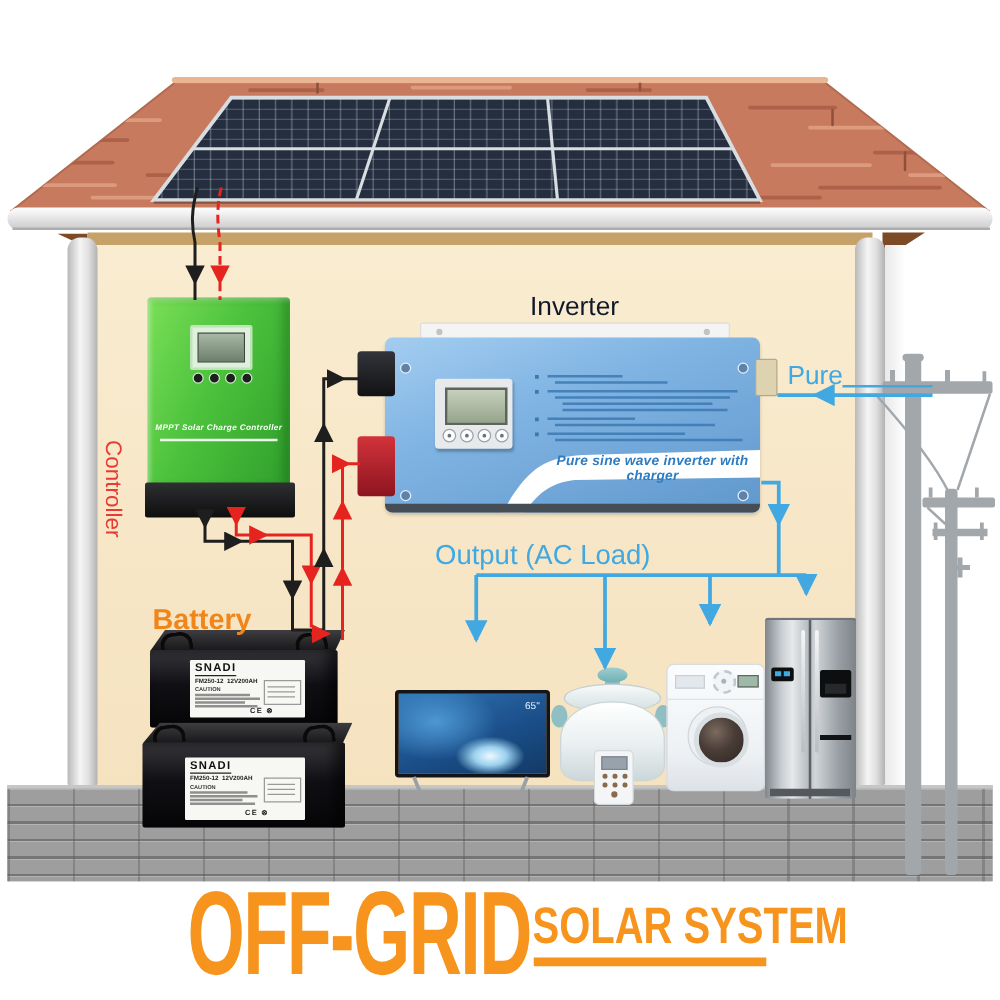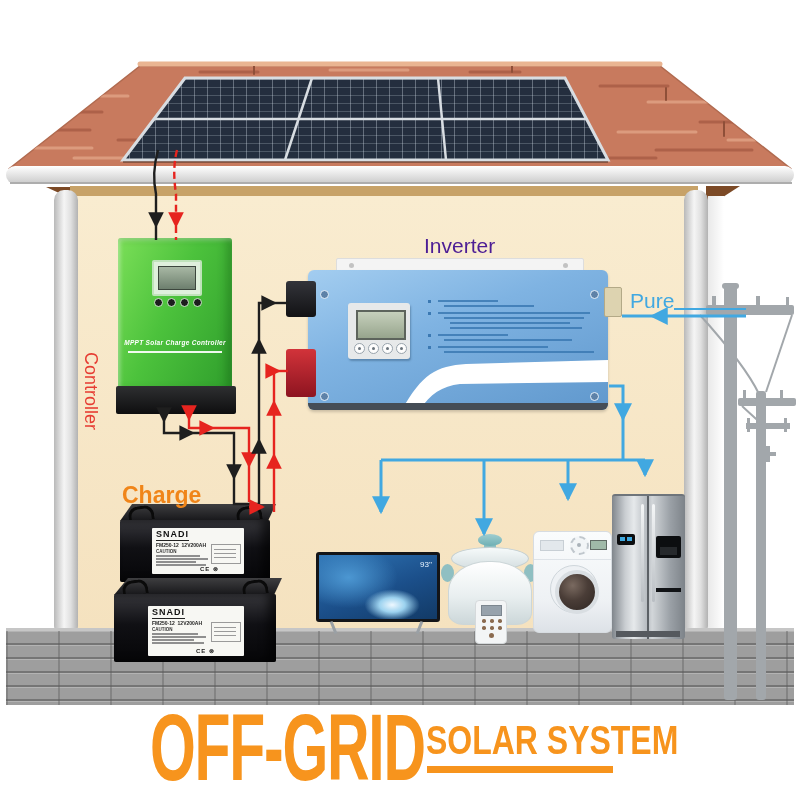--- a/index.html
+++ b/index.html
@@ -140,21 +140,21 @@
         background:linear-gradient(180deg,#f4f6f7,#b9bec3);}
   .fr-disp{position:absolute;left:5px;top:38px;width:18px;height:11px;background:#0c0e10;border-radius:2px;}
   .fr-disp i{position:absolute;top:3px;width:5px;height:4px;background:#3fa9e0;}
   .fr-dispenser{position:absolute;left:44px;top:40px;width:25px;height:22px;background:#0c0e10;border-radius:2px;}
   .fr-dispenser::after{content:"";position:absolute;left:4px;bottom:3px;width:17px;height:8px;background:#26292c;}
   .fr-bar{position:absolute;left:44px;top:92px;width:25px;height:4px;background:#111316;}
   .fr-grille{position:absolute;left:4px;bottom:2px;width:64px;height:6px;background:#55595e;}
 
   
   .lbl{position:absolute;white-space:nowrap;}
-  .lbl-inverter{left:424px;top:234px;font-size:21px;color:#4c1d95;}
+  .lbl-inverter{left:424px;top:234px;font-size:21px;color:#0f172a;}
   .lbl-input{left:630px;top:289px;font-size:21px;color:#41a8e1;}
   .lbl-output{left:348px;top:431px;font-size:22px;color:#41a8e1;}
   .lbl-battery{left:122px;top:482px;font-size:23px;font-weight:bold;color:#f08519;}
   .lbl-controller{left:80px;top:352px;font-size:18px;color:#e63c32;writing-mode:vertical-rl;}
 
   
   .logo{position:absolute;left:30px;top:10px;font-size:28px;font-weight:bold;color:#1a74bc;
         letter-spacing:2px;}
   .logo-reg{font-size:10px;vertical-align:14px;letter-spacing:0;}
   .logo-tri{position:absolute;left:44px;top:13px;width:0;height:0;
@@ -309,20 +309,21 @@
         <i style="left:20px;top:17px;width:140px"></i>
         <i style="left:26px;top:22px;width:120px"></i>
         <i style="left:26px;top:27px;width:132px"></i>
         <b style="left:4px;top:34px"></b>
           <i style="left:14px;top:34px;width:70px"></i>
         <i style="left:20px;top:39px;width:128px"></i>
         <b style="left:4px;top:46px"></b>
           <i style="left:14px;top:46px;width:110px"></i>
         <i style="left:20px;top:51px;width:150px"></i>
       </div>
+      <div class="inv-tagline">Pure sine wave inverter with charger</div>
     </div>
   </div>
 
   <div class="battery bat1">
     <div class="bat-top"></div>
     <span class="bat-handle" style="left:10px;top:2px"></span>
     <span class="bat-handle" style="left:118px;top:2px"></span>
     <div class="bat-front"></div>
     <div class="bat-label">
       <span class="bl-brand">SNADI</span>
@@ -357,21 +358,21 @@
           <i style="top:4px"></i>
           <i style="top:8px"></i>
           <i style="top:12px"></i>
         </span>
       <span class="bl-foot">CE  ⊗</span>
     </div>
   </div>
 
   <div class="tv">
     <div class="tv-screen">
-      <span class="tv-badge">93''</span>
+      <span class="tv-badge">65''</span>
     </div>
     <span class="tv-foot" style="left:16px;transform:rotate(-22deg)"></span>
     <span class="tv-foot" style="left:102px;transform:rotate(22deg)"></span>
   </div>
 
   <div class="cooker">
     <div class="ck-stem"></div>
     <div class="ck-knob"></div>
     <div class="ck-lid"></div>
     <span class="ck-handle" style="left:-7px"></span>
@@ -474,20 +475,21 @@
       <path d="M381,460 L645,460"></path>
       <path d="M381,460 L381,512" marker-end="url(#mU)"></path>
       <path d="M484,460 L484,534" marker-end="url(#mU)"></path>
       <path d="M568,460 L568,499" marker-end="url(#mU)"></path>
       <path d="M645,460 L645,475" marker-end="url(#mU)"></path>
     </g>
   </svg>
 
   <div class="lbl lbl-inverter">Inverter</div>
   <div class="lbl lbl-input">Pure</div>
-  <div class="lbl lbl-battery">Charge</div>
+  <div class="lbl lbl-output">Output (AC Load)</div>
+  <div class="lbl lbl-battery">Battery</div>
   <div class="lbl lbl-controller">Controller</div>
 
   <div class="title-main">OFF-GRID</div>
   <div class="title-sub">SOLAR SYSTEM</div>
   <div class="title-underline"></div>
 
 </div>
 
 </body></html>

